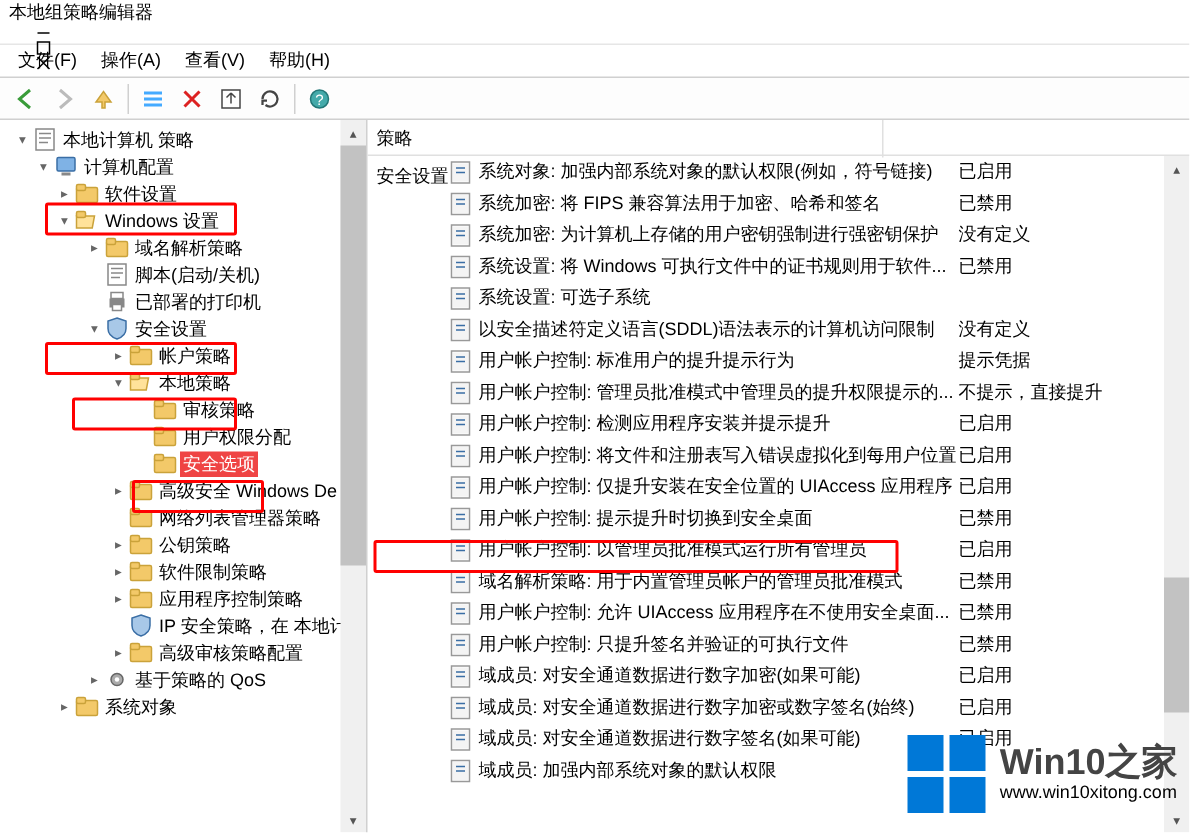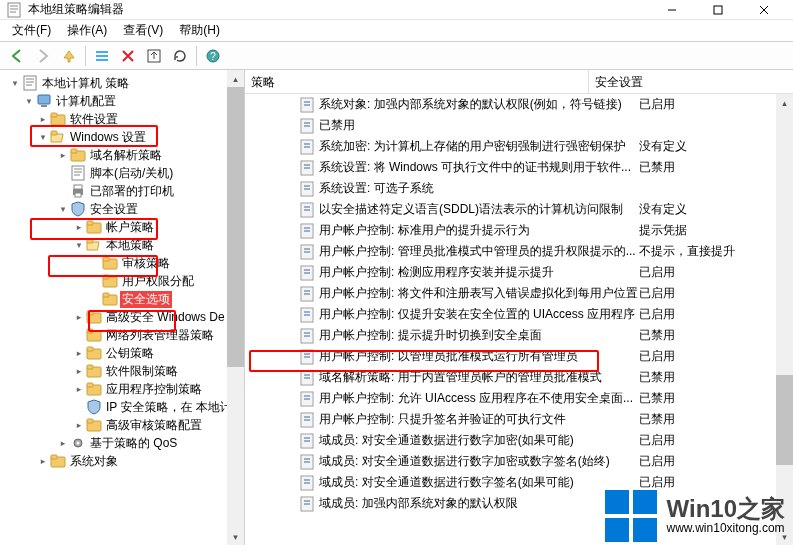--- a/index.html
+++ b/index.html
@@ -1,19 +1,19 @@
 <!DOCTYPE html>
 <html><head>
 <meta charset="utf-8">
 <style>
   * { box-sizing: border-box; margin: 0; padding: 0; }
   body { font-family: "Microsoft YaHei", "Segoe UI", sans-serif; font-size: 12px; color: #000; background: #fff; width: 793px; height: 555px; overflow: hidden; position: relative; }
   
   
-  .titlebar { height: 20px; display: flex; align-items: center; padding: 0 6px; border-bottom: 1px solid #e6e6e6; }
+  .titlebar { height: 30px; display: flex; align-items: flex-start; padding: 0 6px; border-bottom: 1px solid #e6e6e6; flex-direction: column; }
   .titlebar .icon { width: 16px; height: 16px; margin-right: 6px; }
   .titlebar .title { flex: 1; font-size: 12px; }
   .titlebar .wbtn { width: 46px; height: 30px; display: flex; align-items: center; justify-content: center; cursor: pointer; }
   
   
   .menubar { height: 22px; display: flex; align-items: center; padding: 0 4px; border-bottom: 1px solid #d0d0d0; }
   .menubar .mitem { padding: 2px 8px; cursor: pointer; }
   
   
   .toolbar { height: 28px; display: flex; align-items: center; padding: 0 4px; border-bottom: 1px solid #d0d0d0; background: #fdfdfd; }
@@ -39,21 +39,21 @@
   .r2 .trnode { padding-left: 22px; }
   .r3 .trnode { padding-left: 36px; }
   .r4 .trnode { padding-left: 56px; }
   .r5 .trnode { padding-left: 72px; }
   .r6 .trnode { padding-left: 88px; }
   
   .redbox { position: absolute; border: 2px solid #ff0000; pointer-events: none; border-radius: 2px; }
   
   
   .listpane { flex: 1; display: flex; flex-direction: column; position: relative; }
-  .listhdr { height: 24px; display: flex; align-items: stretch; border-bottom: 1px solid #e0e0e0; }
+  .listhdr { height: 24px; display: flex; align-items: stretch; border-bottom: 1px solid #e0e0e0; flex-direction: column; }
   .listhdr .col { padding: 4px 6px; font-size: 12px; }
   .listhdr .c1 { width: 344px; border-right: 1px solid #e0e0e0; }
   .listhdr .c2 { flex: 1; }
   .listbody { flex: 1; overflow: hidden; position: relative; margin-left: 48px; }
   .listscroll { position:absolute; right:0; top:0; bottom:0; width:17px; background:#f0f0f0; display:flex;flex-direction:column;}
   .listscroll .sbtn{height:17px;display:flex;align-items:center;justify-content:center;font-size:9px;color:#555;}
   .listscroll .thumb{background:#c2c2c2;height:90px;margin-top:200px;}
   
   .lrow { display: flex; height: 21px; align-items: center; }
   .lrow .licon { width: 16px; height: 16px; margin: 0 4px 0 6px; flex-shrink:0;}
@@ -445,20 +445,21 @@
     <svg class="licon" viewBox="0 0 16 16">
             <use href="#i-policy"></use>
           </svg>
     <span class="lpolicy">系统对象: 加强内部系统对象的默认权限(例如，符号链接)</span>
     <span class="lsec">已启用</span>
         </div>
         <div class="lrow">
     <svg class="licon" viewBox="0 0 16 16">
             <use href="#i-policy"></use>
           </svg>
+    <span class="lpolicy">系统加密: 将 FIPS 兼容算法用于加密、哈希和签名</span>
     <span class="lsec">已禁用</span>
         </div>
         <div class="lrow">
     <svg class="licon" viewBox="0 0 16 16">
             <use href="#i-policy"></use>
           </svg>
     <span class="lpolicy">系统加密: 为计算机上存储的用户密钥强制进行强密钥保护</span>
     <span class="lsec">没有定义</span>
         </div>
         <div class="lrow">

